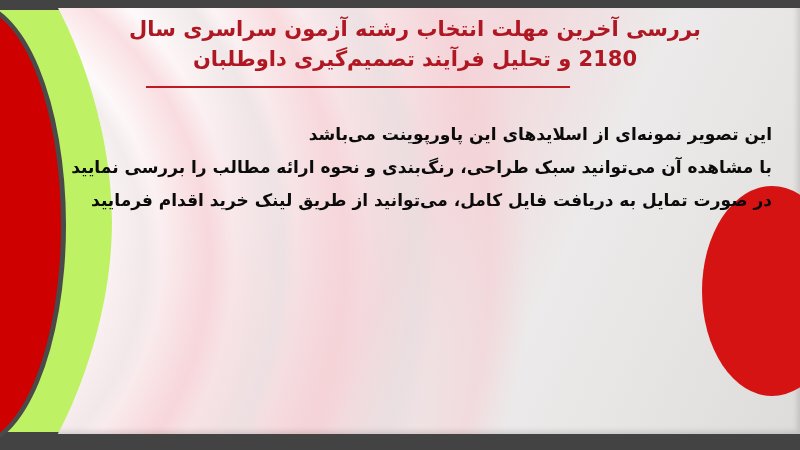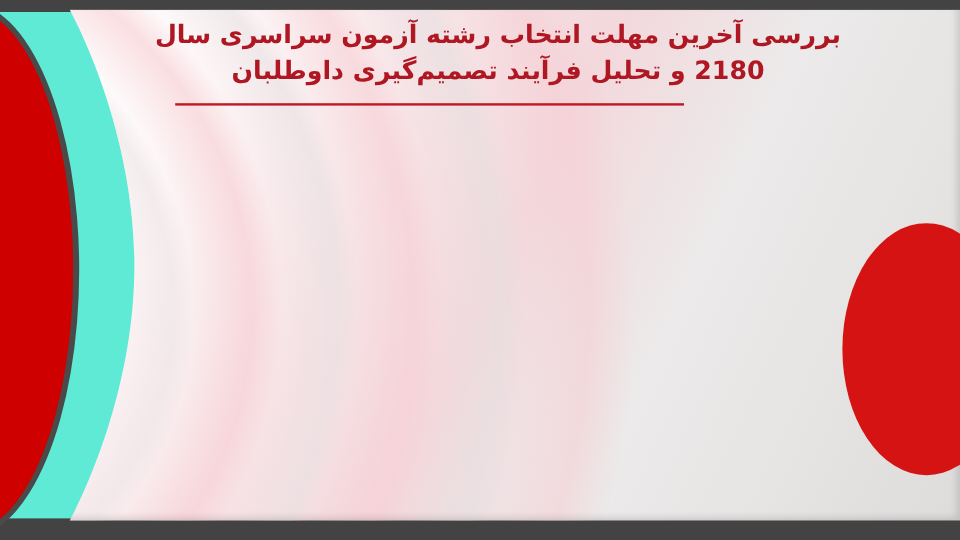--- a/index.html
+++ b/index.html
@@ -5,21 +5,21 @@
 <style>
   html, body {
     margin: 0; padding: 0;
     width: 800px; height: 450px;
     overflow: hidden;
     background: #434343;
   }
   #slide {
     position: relative;
     width: 800px; height: 450px;
-    background: #5eead4;
+    background: #bef264;
     font-family: "DejaVu Sans", "Liberation Sans", sans-serif;
     overflow: hidden;
   }
 
   
   .frame-top, .frame-bottom {
     position: absolute; left: 0; width: 800px;
     background: #434343;
   }
   .frame-top { top: 0; height: 10px; }
@@ -186,15 +186,20 @@
   </div>
 
   <div class="red-circle-right"></div>
 
   <div class="title-block">
     <div class="title-line">بررسی آخرین مهلت انتخاب رشته آزمون سراسری سال</div>
     <div class="title-line">2180 و تحلیل فرآیند تصمیم‌گیری داوطلبان</div>
   </div>
   <div class="title-underline"></div>
 
+  <div class="body-block">
+    <div class="body-line">این تصویر نمونه‌ای از اسلایدهای این پاورپوینت می‌باشد</div>
+    <div class="body-line">با مشاهده آن می‌توانید سبک طراحی، رنگ‌بندی و نحوه ارائه مطالب را بررسی نمایید</div>
+    <div class="body-line">در صورت تمایل به دریافت فایل کامل، می‌توانید از طریق لینک خرید اقدام فرمایید</div>
+  </div>
 
   <div class="frame-bottom"></div>
 </div>
 
 </body></html>

